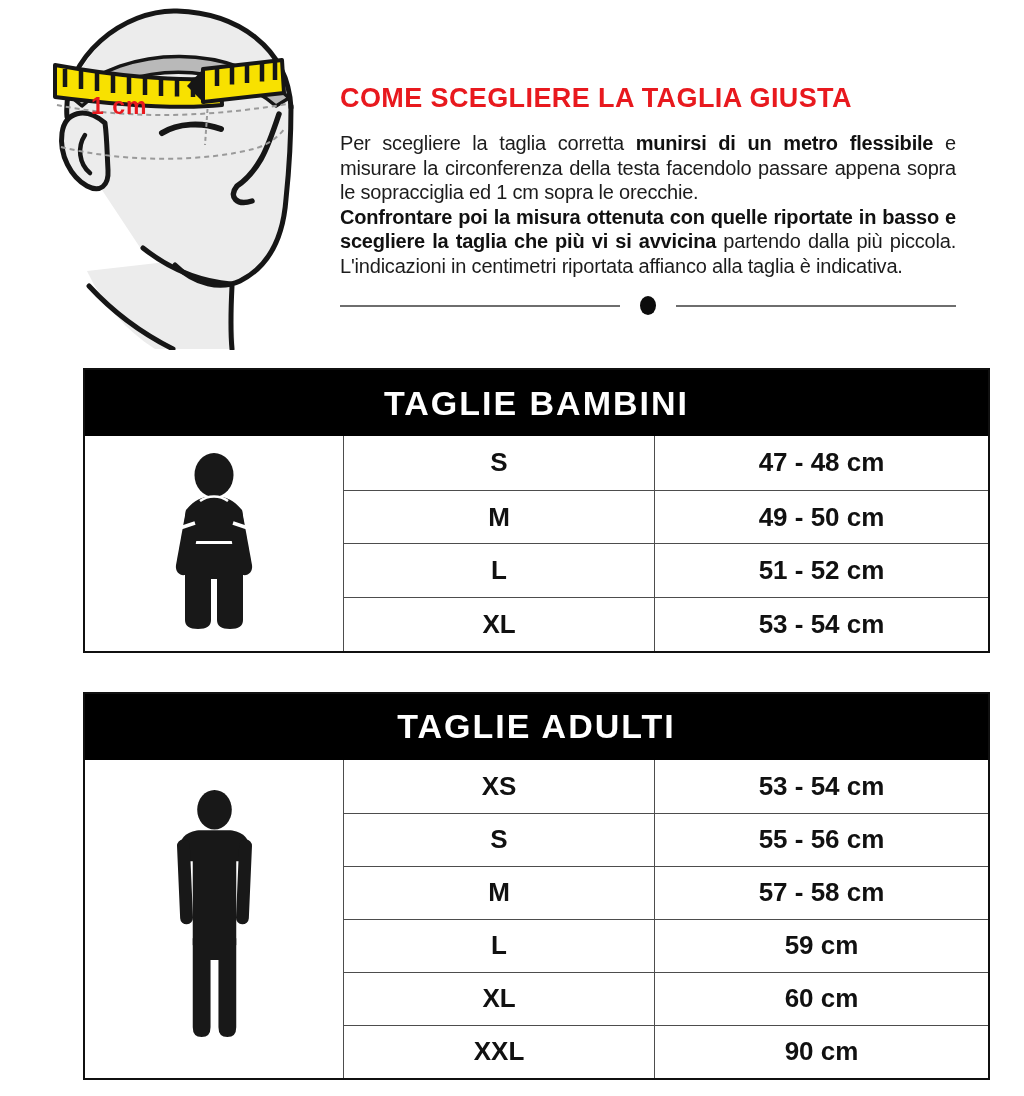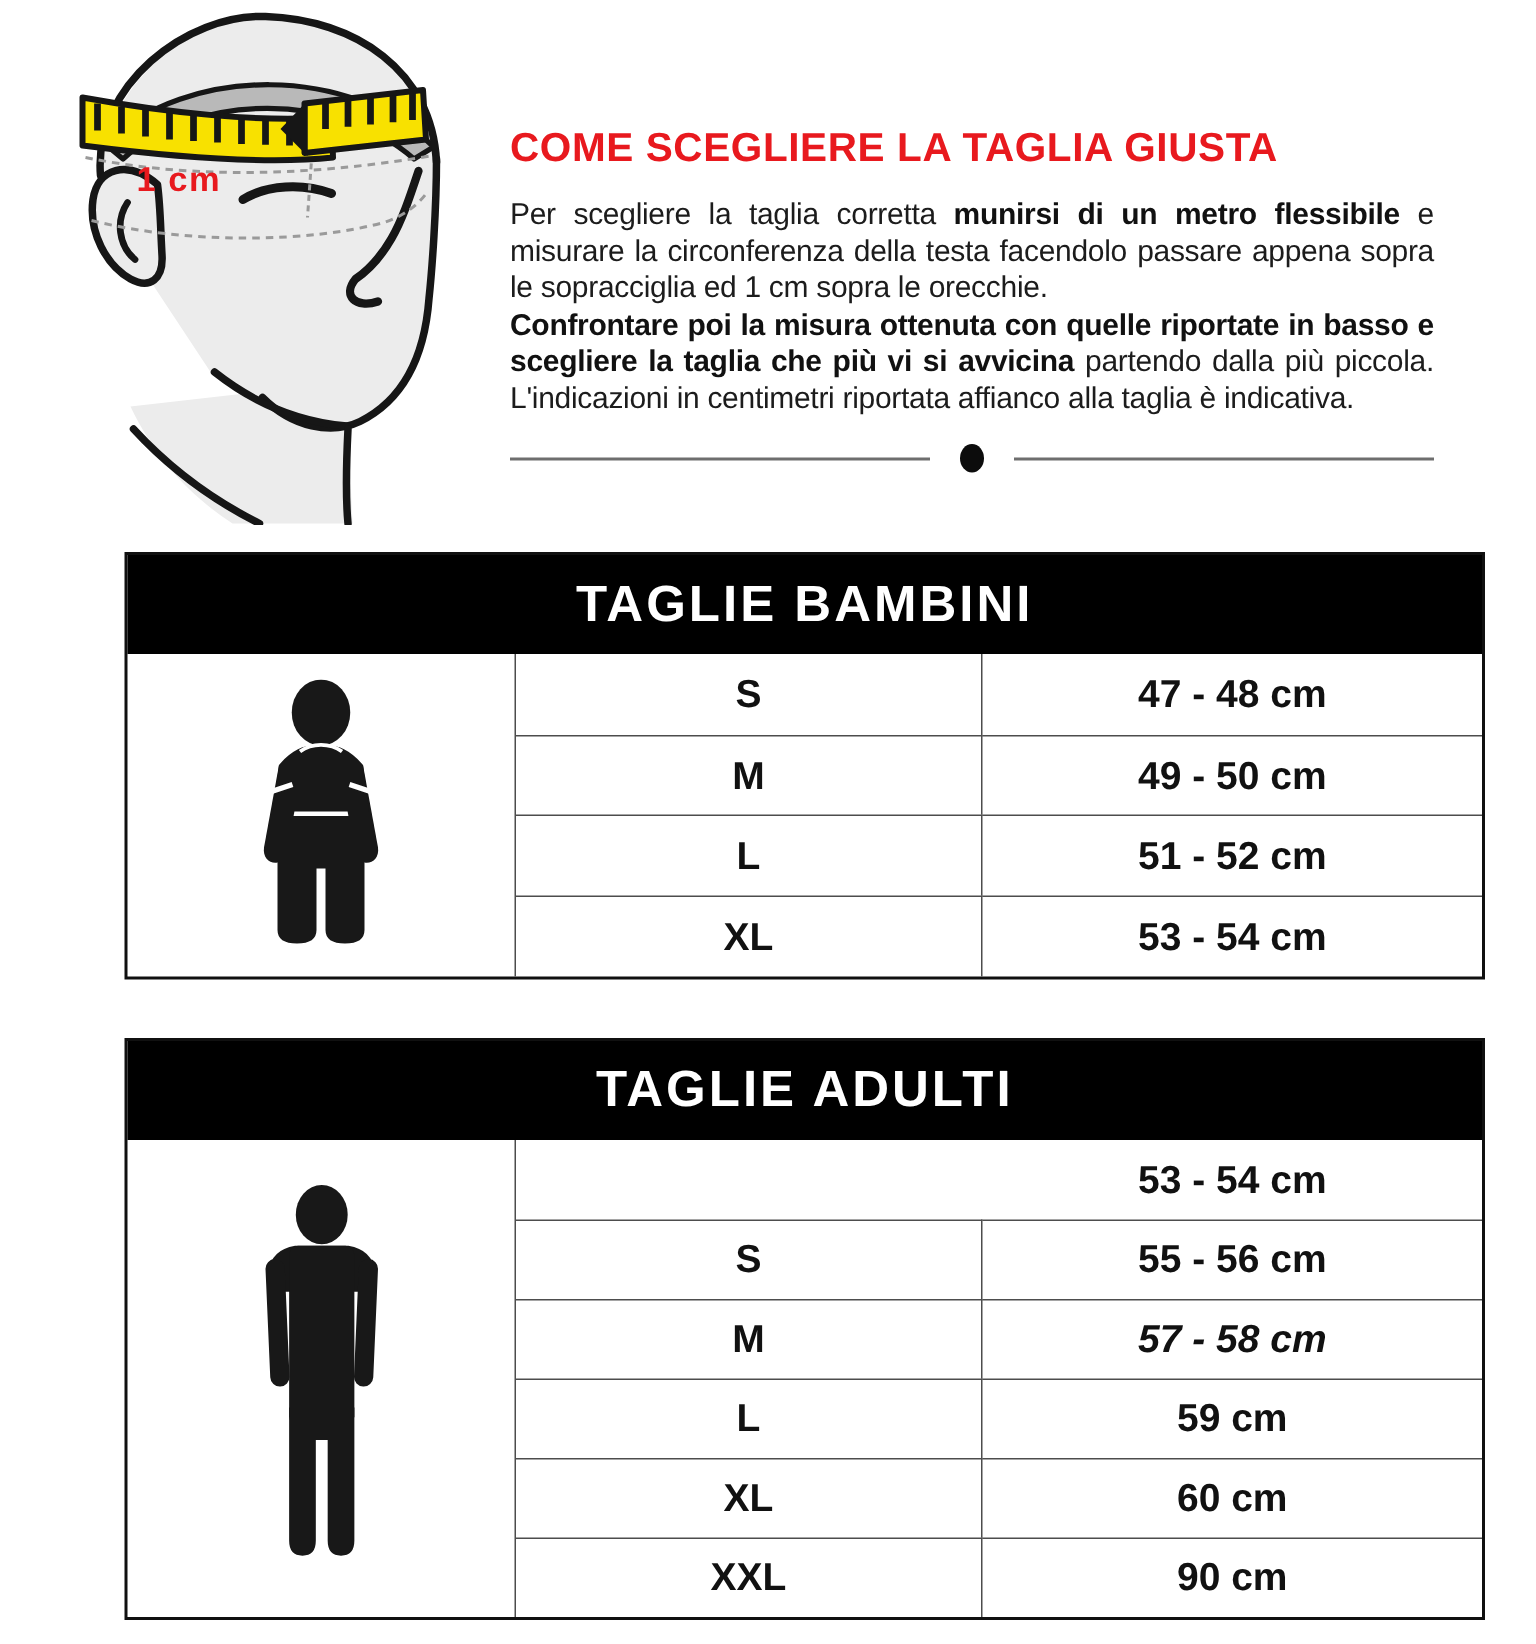--- a/index.html
+++ b/index.html
@@ -8,21 +8,21 @@
     width: 1024px; height: 1096px; overflow: hidden;
     font-family: "Liberation Sans", sans-serif;
     color: #1a1a1a;
   }
 
   
   .top-section { position: relative; height: 350px; }
   .illustration { position: absolute; left: 25px; top: 5px; width: 305px; height: 345px; }
   .illustration svg { display: block; }
   .label-1cm {
-    position: absolute; left: 66px; top: 101px;
+    position: absolute; left: 66px; top: 88px;
     font-size: 23px; font-weight: bold; color: #e8191e;
     letter-spacing: 1px;
   }
   .intro { position: absolute; left: 340px; top: 0; width: 616px; }
   .intro-title {
     margin-top: 82px;
     font-size: 27px; line-height: 32px; font-weight: bold;
     letter-spacing: 0.4px; color: #e8191e;
   }
   .intro-paragraphs { margin-top: 17px; }
@@ -167,25 +167,26 @@
           <g fill="#181818">
             <ellipse cx="48" cy="20" rx="17.5" ry="20"></ellipse>
             <path d="M 12,62 Q 12,44 30,41 L 66,41 Q 84,44 84,62 L 84,72 L 12,72 Z"></path>
             <rect x="26" y="41" width="44" height="121" rx="6"></rect>
             <rect x="10" y="50" width="13" height="86" rx="6.5" transform="rotate(-2.5 16 55)"></rect>
             <rect x="73" y="50" width="13" height="86" rx="6.5" transform="rotate(2.5 80 55)"></rect>
             <path d="M 26,150 H 70 V 240 Q 70,250 61,250 Q 52,250 52,240 V 172 H 44 V 240 Q 44,250 35,250 Q 26,250 26,240 Z"></path>
           </g>
         </svg>
       </div>
+    <div class="cell size-cell" style="grid-row: 1;">XS</div>
         <div class="cell range-cell" style="grid-row: 1;">53 - 54 cm</div>
         <div class="cell size-cell trow" style="grid-row: 2;">S</div>
         <div class="cell range-cell trow" style="grid-row: 2;">55 - 56 cm</div>
         <div class="cell size-cell trow" style="grid-row: 3;">M</div>
-        <div class="cell range-cell trow" style="grid-row: 3; font-style: italic;">57 - 58 cm</div>
+        <div class="cell range-cell trow" style="grid-row: 3;">57 - 58 cm</div>
         <div class="cell size-cell trow" style="grid-row: 4;">L</div>
         <div class="cell range-cell trow" style="grid-row: 4; text-align: right;">59 cm</div>
         <div class="cell size-cell trow" style="grid-row: 5;">XL</div>
         <div class="cell range-cell trow" style="grid-row: 5;">60 cm</div>
         <div class="cell size-cell trow" style="grid-row: 6;">XXL</div>
         <div class="cell range-cell trow" style="grid-row: 6;">90 cm</div>
       </div>
   </div>
 
 </div>

